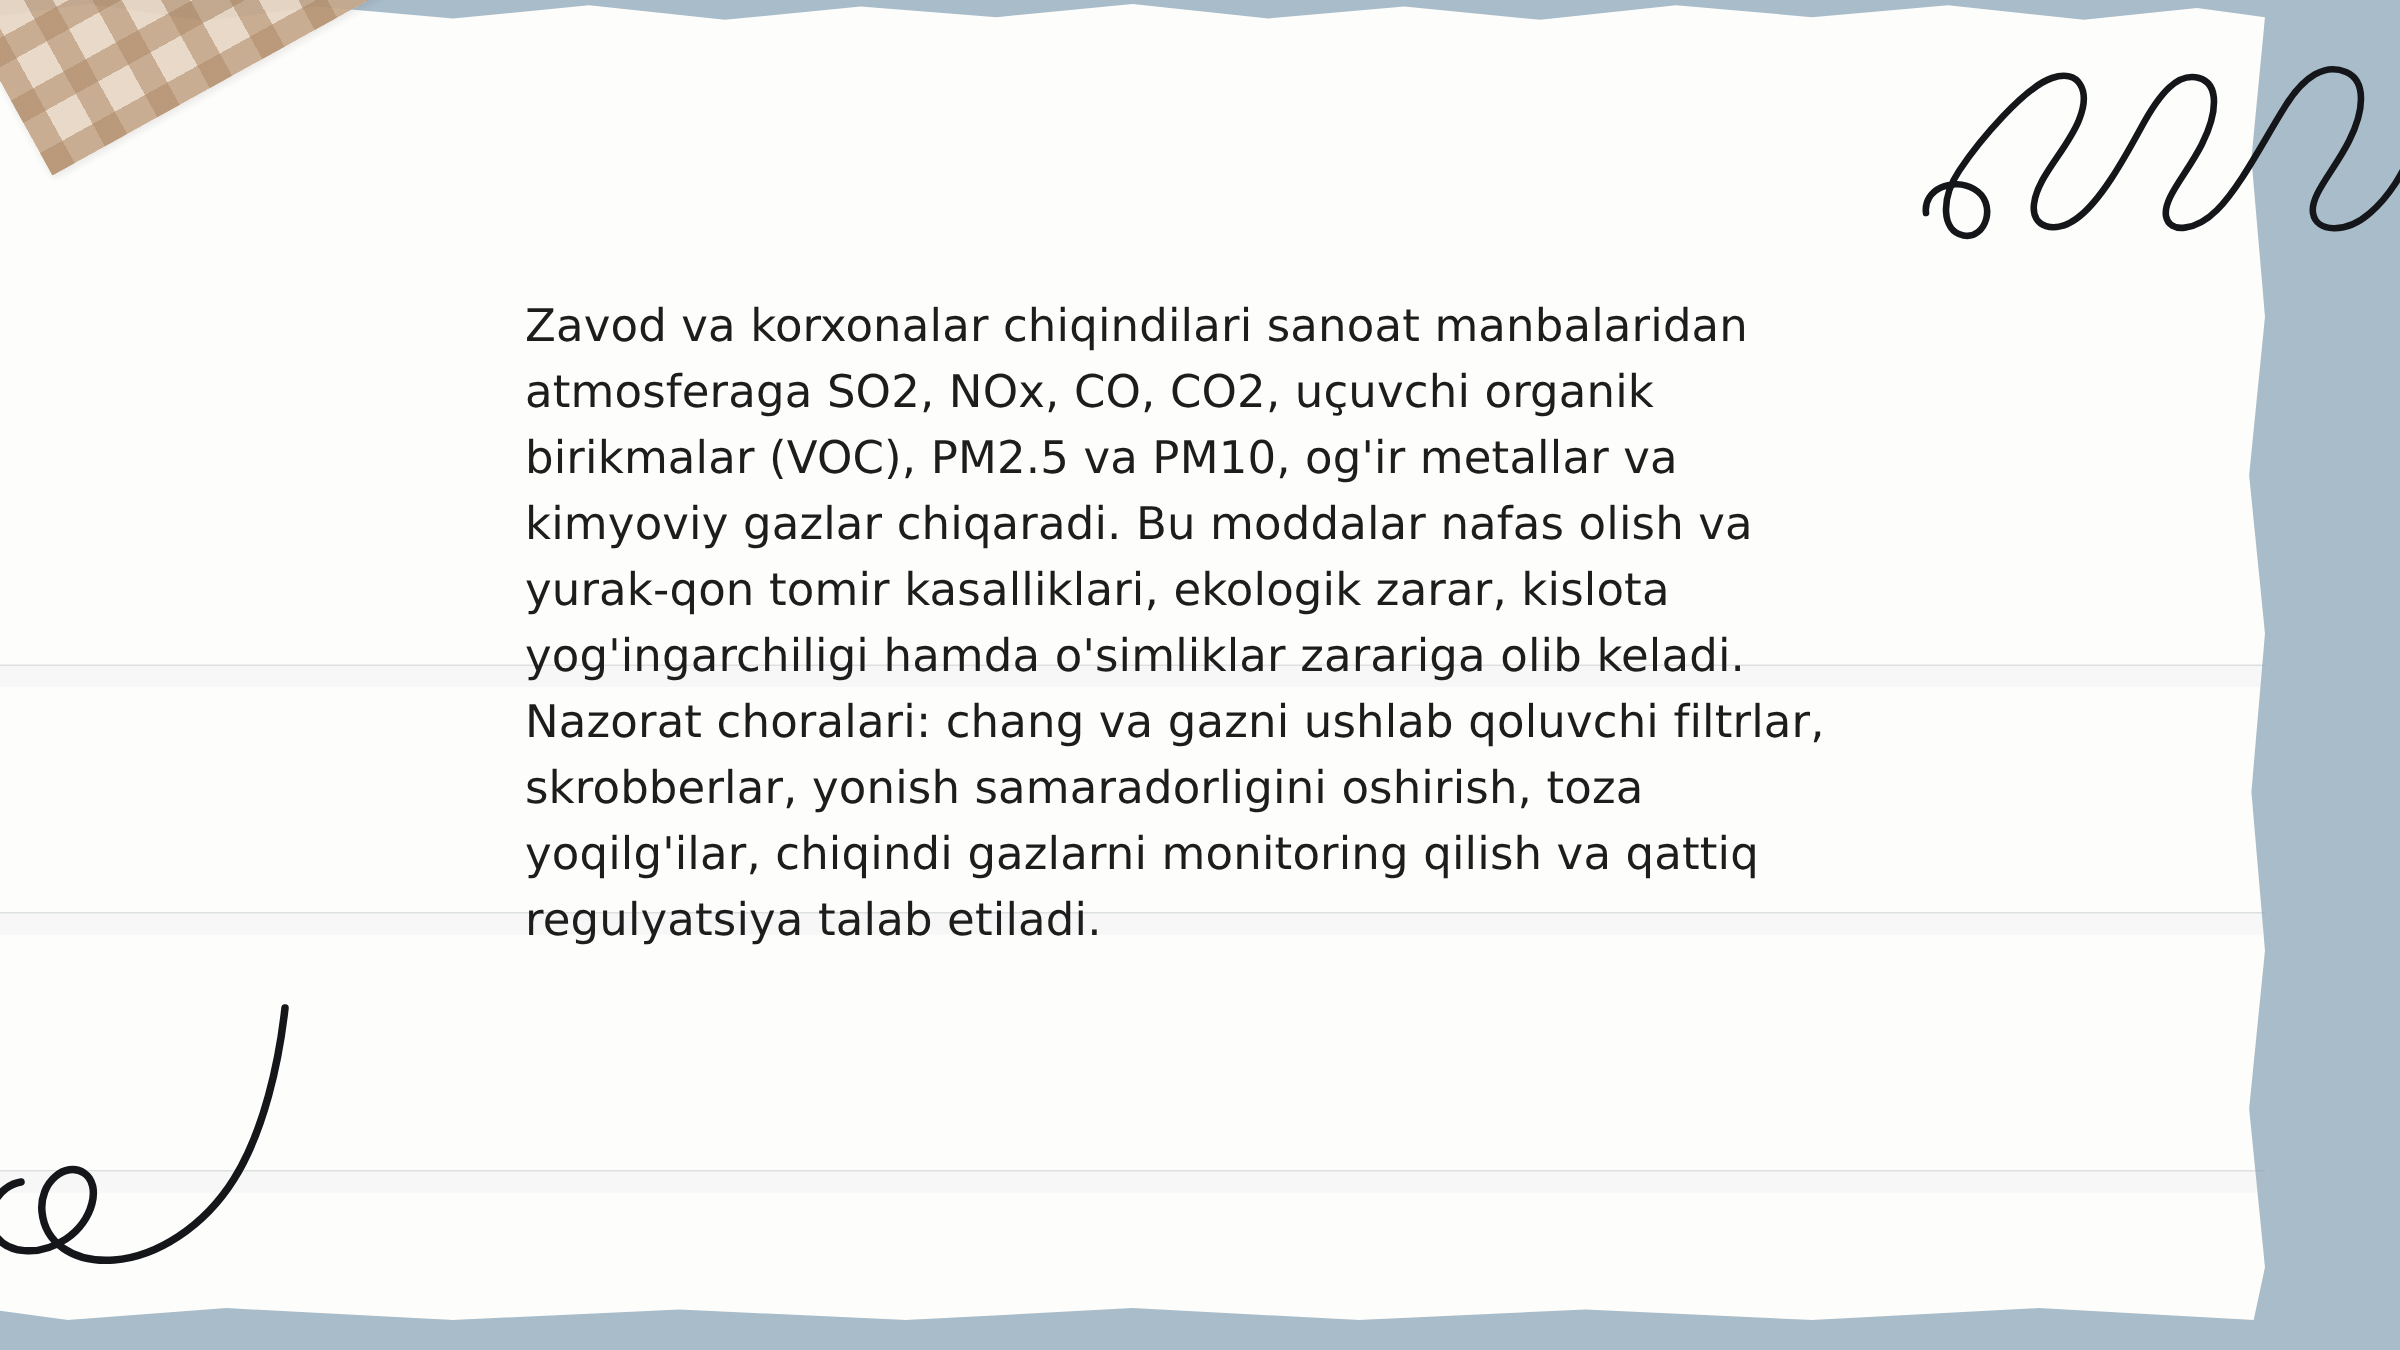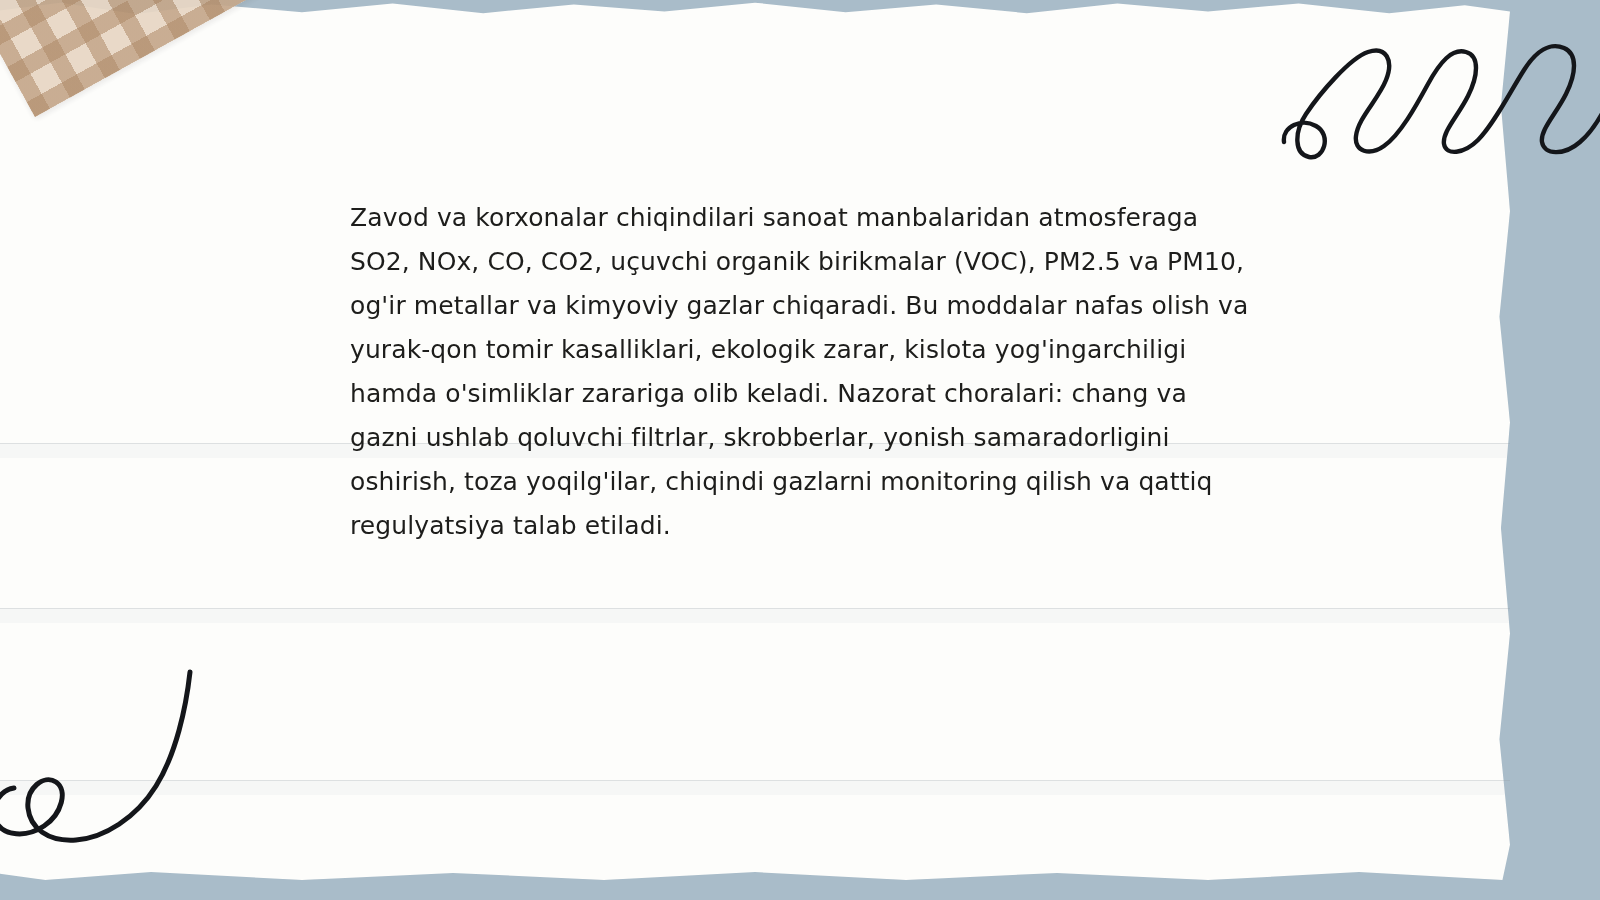--- a/index.html
+++ b/index.html
@@ -102,21 +102,21 @@
     pointer-events: none;
   }
 
   
   .text-block {
     position: absolute;
     left: 350px;
     top: 196px;
     width: 900px;
     font-family: "DejaVu Sans", sans-serif;
-    font-size: 25px;
+    font-size: 30px;
     line-height: 44px;
     color: #1d1d1b;
     letter-spacing: 0.1px;
     white-space: pre-line;
   }
 </style>
 </head>
 <body>
 
 <div class="slide">

